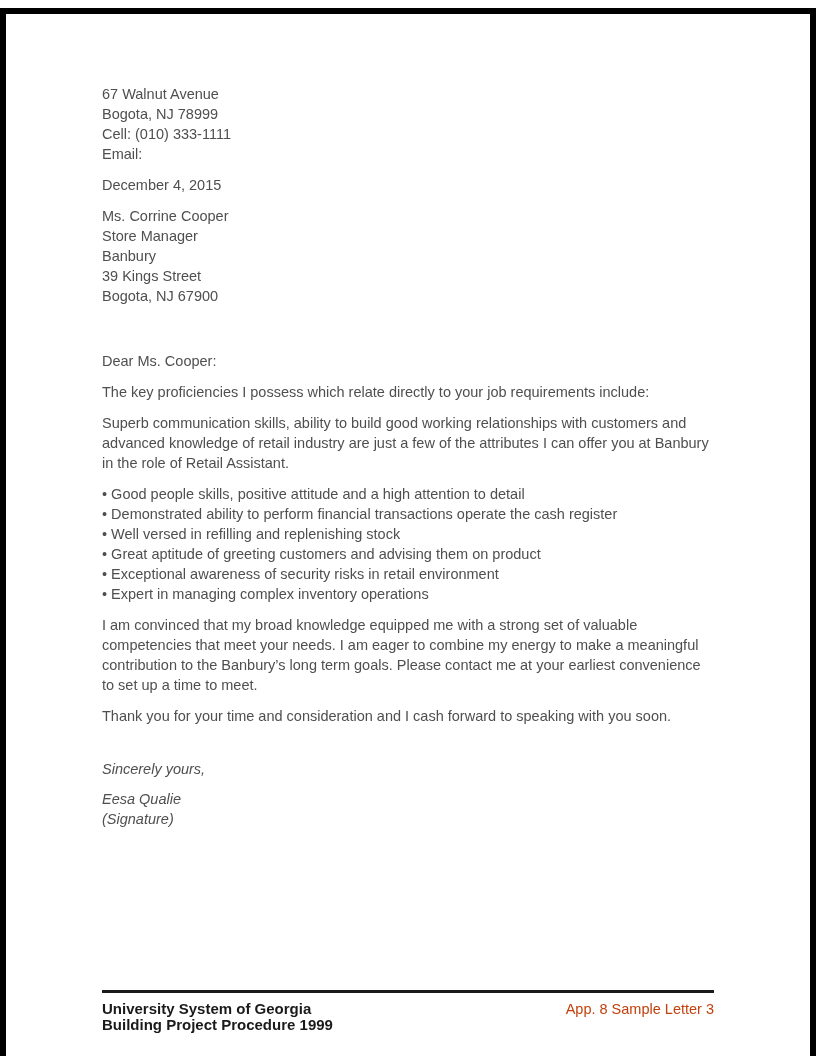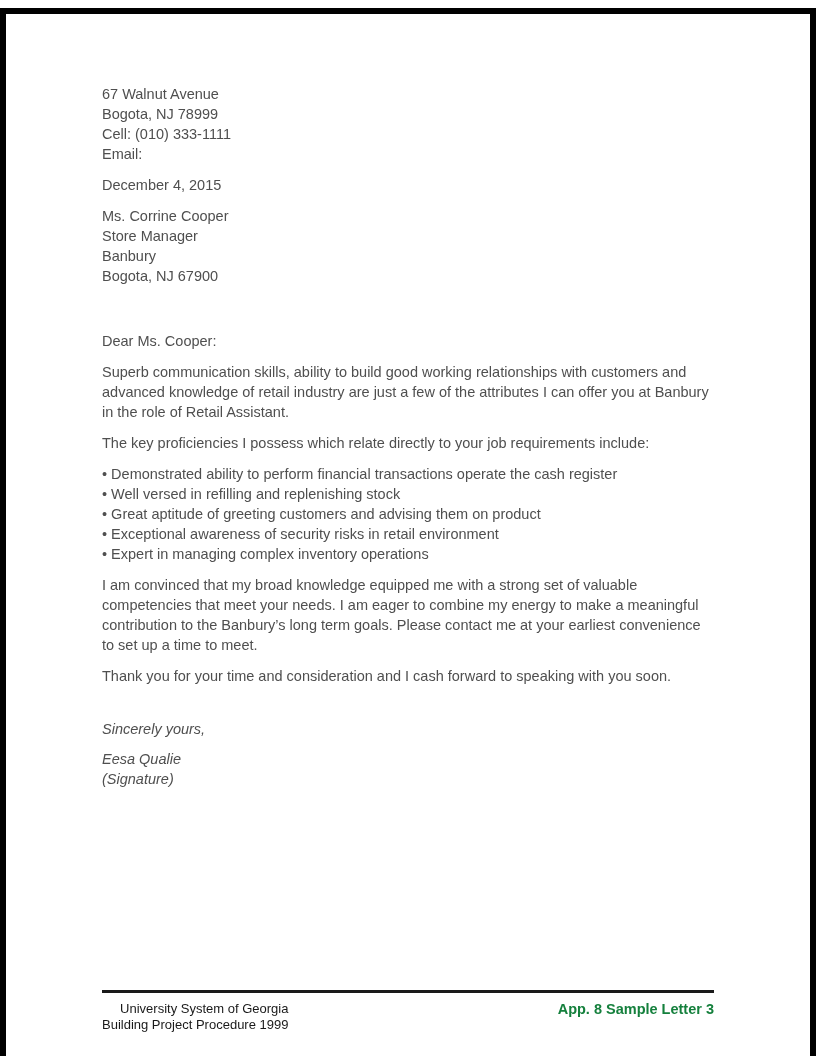--- a/index.html
+++ b/index.html
@@ -46,31 +46,30 @@
     height: 3px;
     background: #1a1a1a;
     margin-bottom: 8px;
   }
   .footer-row {
     display: flex;
     justify-content: space-between;
     align-items: flex-start;
   }
   .footer-left {
-    font-size: 13px;
+    font-size: 15px;
     line-height: 16px;
     color: #1a1a1a;
-    font-weight: 400;
-    text-align: right;
+    font-weight: 700;
   }
   .footer-right {
     font-size: 14.5px;
     line-height: 16px;
-    color: #15803d;
-    font-weight: bold;
+    color: #c2410c;
+    font-weight: normal;
     text-align: right;
   }
 </style>
 </head>
 <body>
 
 <div class="page">
   <div class="letter">
 
     <div class="block">
@@ -81,32 +80,34 @@
     </div>
 
     <div class="block">
       <div class="line">December 4, 2015</div>
     </div>
 
     <div class="block">
       <div class="line">Ms. Corrine Cooper</div>
       <div class="line">Store Manager</div>
       <div class="line">Banbury</div>
+      <div class="line">39 Kings Street</div>
       <div class="line">Bogota, NJ 67900</div>
     </div>
 
     <div class="gap-lg"></div>
 
     <div class="para">Dear Ms. Cooper:</div>
 
+    <p class="para">The key proficiencies I possess which relate directly to your job requirements include:</p>
+
     <p class="para">Superb communication skills, ability to build good working relationships with customers and advanced knowledge of retail industry are just a few of the attributes I can offer you at Banbury in the role of Retail Assistant.</p>
 
-    <p class="para">The key proficiencies I possess which relate directly to your job requirements include:</p>
-
     <div class="bullets">
+      <div class="line">• Good people skills, positive attitude and a high attention to detail</div>
       <div class="line">• Demonstrated ability to perform financial transactions operate the cash register</div>
       <div class="line">• Well versed in refilling and replenishing stock</div>
       <div class="line">• Great aptitude of greeting customers and advising them on product</div>
       <div class="line">• Exceptional awareness of security risks in retail environment</div>
       <div class="line">• Expert in managing complex inventory operations</div>
     </div>
 
     <p class="para">I am convinced that my broad knowledge equipped me with a strong set of valuable competencies that meet your needs. I am eager to combine my energy to make a meaningful contribution to the Banbury’s long term goals. Please contact me at your earliest convenience to set up a time to meet.</p>
 
     <p class="para">Thank you for your time and consideration and I cash forward to speaking with you soon.</p>

